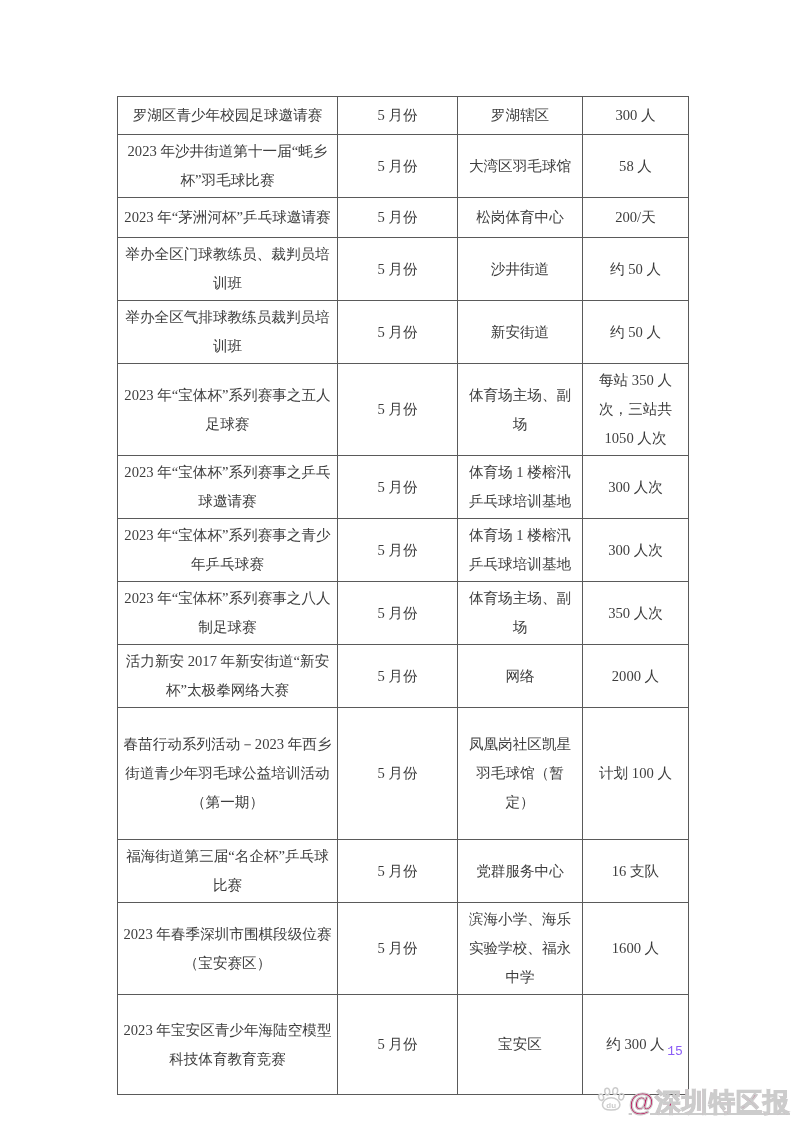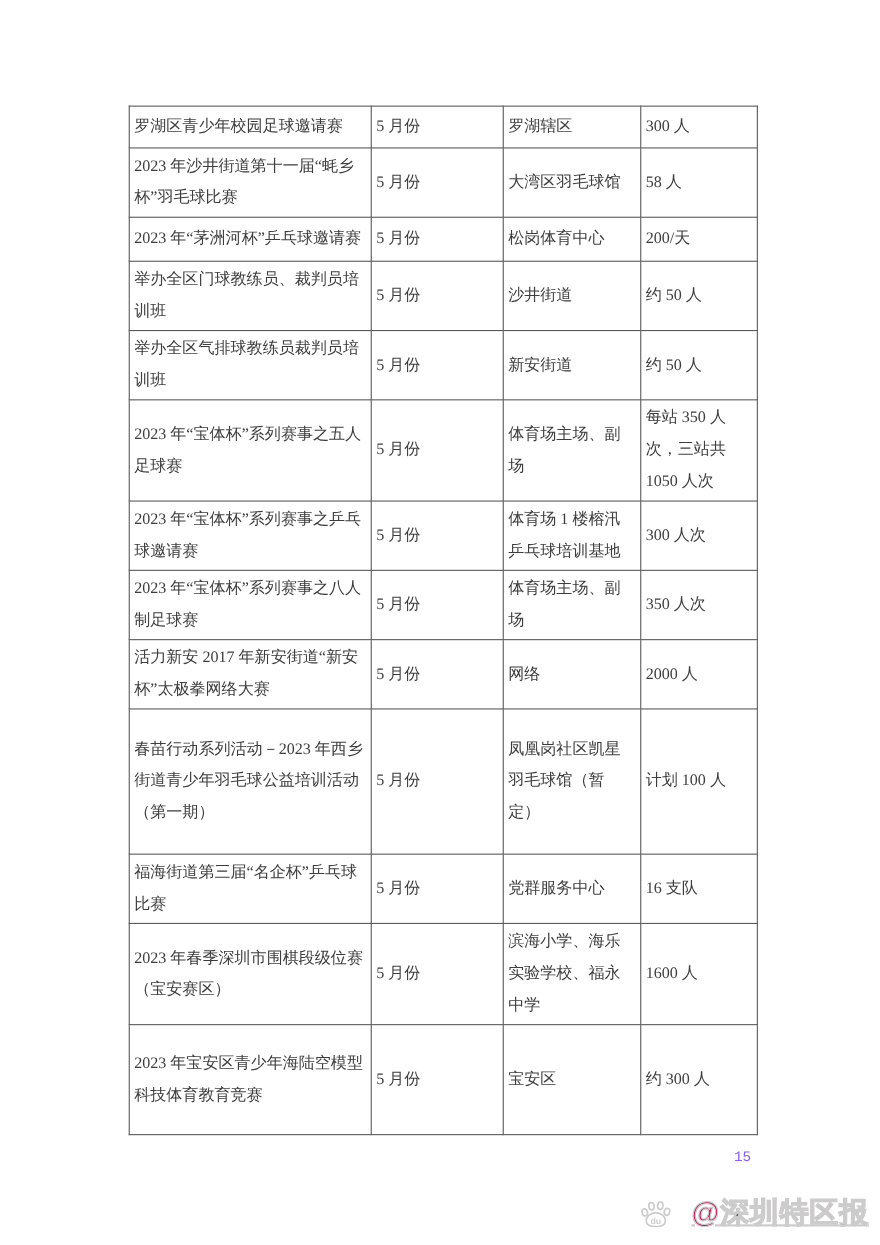--- a/index.html
+++ b/index.html
@@ -19,21 +19,21 @@
     top: 96px;
     width: 571px;
     border-collapse: collapse;
     table-layout: fixed;
     font-size: 14.6px;
     line-height: 29px;
     color: #3d3d3d;
   }
   table.events td {
     border: 1px solid #5a5a5a;
-    text-align: left;
+    text-align: center;
     vertical-align: middle;
     padding: 2px 4px;
     overflow: hidden;
   }
   td.c-name  { padding: 2px 5px; }
   td.c-venue { padding: 2px 2px; }
   td.c-scale { padding: 2px 3px; }
   tr.h38  { height: 38px; }
   tr.h40  { height: 40px; }
   tr.h58  { height: 58px; }
@@ -49,22 +49,22 @@
     text-align: center;
     font-size: 13px;
     color: #8b5cf6;
     font-family: Liberation Mono, monospace;
   }
   .watermark {
     position: absolute;
     right: 10px;
     bottom: 12px;
     display: flex;
-    align-items: flex-end;
-    gap: 18px;
+    align-items: flex-start;
+    gap: 3px;
     user-select: none;
   }
   .watermark .wm-text {
     font-family: "Liberation Sans", "DejaVu Sans", sans-serif;
     font-weight: bold;
     font-size: 26px;
     letter-spacing: 1px;
     color: #be185d;
     text-decoration: underline;
     -webkit-text-stroke: 1.1px #cccccc;
@@ -120,20 +120,26 @@
         <td class="c-venue">体育场主场、副场</td>
         <td class="c-scale">每站 350 人次，三站共 1050 人次</td>
       </tr>
       <tr class="h58">
         <td class="c-name">2023 年“宝体杯”系列赛事之乒乓球邀请赛</td>
         <td class="c-month">5 月份</td>
         <td class="c-venue">体育场 1 楼榕汛乒乓球培训基地</td>
         <td class="c-scale">300 人次</td>
       </tr>
       <tr class="h58">
+        <td class="c-name">2023 年“宝体杯”系列赛事之青少年乒乓球赛</td>
+        <td class="c-month">5 月份</td>
+        <td class="c-venue">体育场 1 楼榕汛乒乓球培训基地</td>
+        <td class="c-scale">300 人次</td>
+      </tr>
+      <tr class="h58">
         <td class="c-name">2023 年“宝体杯”系列赛事之八人制足球赛</td>
         <td class="c-month">5 月份</td>
         <td class="c-venue">体育场主场、副场</td>
         <td class="c-scale">350 人次</td>
       </tr>
       <tr class="h58">
         <td class="c-name">活力新安 2017 年新安街道“新安杯”太极拳网络大赛</td>
         <td class="c-month">5 月份</td>
         <td class="c-venue">网络</td>
         <td class="c-scale">2000 人</td>

